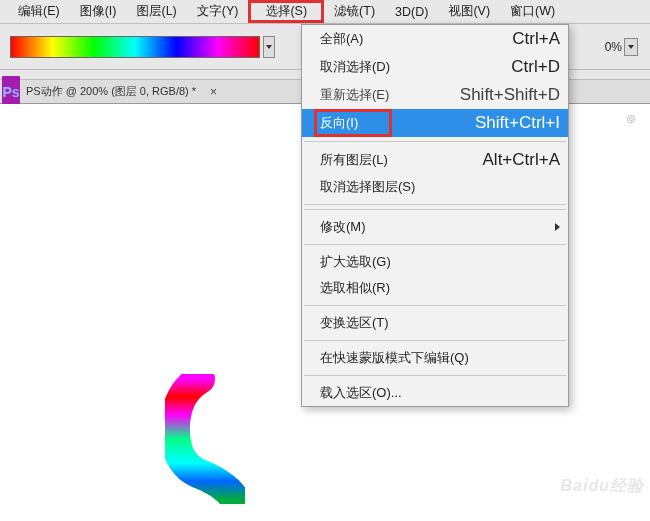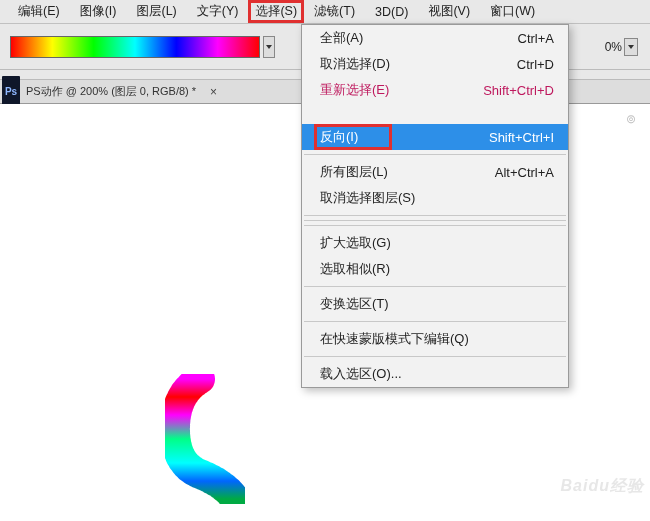--- a/index.html
+++ b/index.html
@@ -21,21 +21,21 @@
       border-bottom: 1px solid #c0c0c0;
     }
     .menu-item {
       padding: 3px 10px;
       font-size: 12.5px;
       color: #222;
       cursor: default;
     }
     .menu-item.highlighted {
       border: 3px solid #e03030;
-      padding: 0 4px;
+      padding: 0 14px;
     }
     .toolbar {
       background: #e8e8e8;
       height: 46px;
       display: flex;
       align-items: center;
       padding: 6px 10px;
       border-bottom: 1px solid #bbb;
       position: relative;
     }
@@ -99,23 +99,23 @@
       background: #ddd;
       height: 24px;
       display: flex;
       align-items: center;
       padding-left: 2px;
       border-bottom: 1px solid #999;
     }
     .doc-tab-bar .ps-badge {
       width: 18px;
       height: 32px;
-      background: #0f172a;
+      background: #a21caf;
       color: #8fb8ff;
-      font-size: 10px;
+      font-size: 14px;
       font-weight: bold;
       display: flex;
       align-items: center;
       justify-content: center;
       margin-right: 6px;
       border-radius: 1px;
     }
     .doc-title {
       font-size: 11px;
       color: #333;
@@ -150,31 +150,30 @@
       width: 268px;
       background: #f2f2f2;
       border: 1px solid #9a9a9a;
       box-shadow: 3px 3px 8px rgba(0,0,0,0.25);
       z-index: 100;
     }
     .dd-item {
       display: flex;
       justify-content: space-between;
       align-items: center;
-      padding: 4px 14px 4px 18px;
+      padding: 4px 8px 4px 18px;
       font-size: 13px;
       color: #222;
       position: relative;
     }
-    .dd-item.disabled { color: #be185d; }
-    .dd-item .shortcut { color: inherit; font-size: 13px; }
+    .dd-item.disabled { color: #404040; }
+    .dd-item .shortcut { color: inherit; font-size: 17px; }
     .dd-item.highlighted {
       background: #2d8fe8;
       color: #fff;
-      margin-top: 21px;
     }
     .dd-item.red-box {
       position: relative;
     }
     .red-overlay {
       position: absolute;
       left: 12px;
       top: 0;
       width: 78px;
       height: 100%;
@@ -276,38 +275,42 @@
   <div class="dd-item">
     <span>全部(A)</span>
     <span class="shortcut">Ctrl+A</span>
   </div>
   <div class="dd-item">
     <span>取消选择(D)</span>
     <span class="shortcut">Ctrl+D</span>
   </div>
   <div class="dd-item disabled">
     <span>重新选择(E)</span>
-    <span class="shortcut">Shift+Ctrl+D</span>
+    <span class="shortcut">Shift+Shift+D</span>
   </div>
   <div class="dd-item highlighted red-box">
     <span>反向(I)</span>
     <span class="shortcut">Shift+Ctrl+I</span>
     <div class="red-overlay"></div>
   </div>
   <div class="dd-sep"></div>
   <div class="dd-item">
     <span>所有图层(L)</span>
     <span class="shortcut">Alt+Ctrl+A</span>
   </div>
   <div class="dd-item">
     <span>取消选择图层(S)</span>
     <span class="shortcut"></span>
   </div>
   <div class="dd-sep"></div>
   <div class="dd-sep"></div>
+  <div class="dd-item">
+    <span>修改(M)</span>
+    <span class="sub-arrow"></span>
+  </div>
   <div class="dd-sep"></div>
   <div class="dd-item">
     <span>扩大选取(G)</span>
     <span class="shortcut"></span>
   </div>
   <div class="dd-item">
     <span>选取相似(R)</span>
     <span class="shortcut"></span>
   </div>
   <div class="dd-sep"></div>

